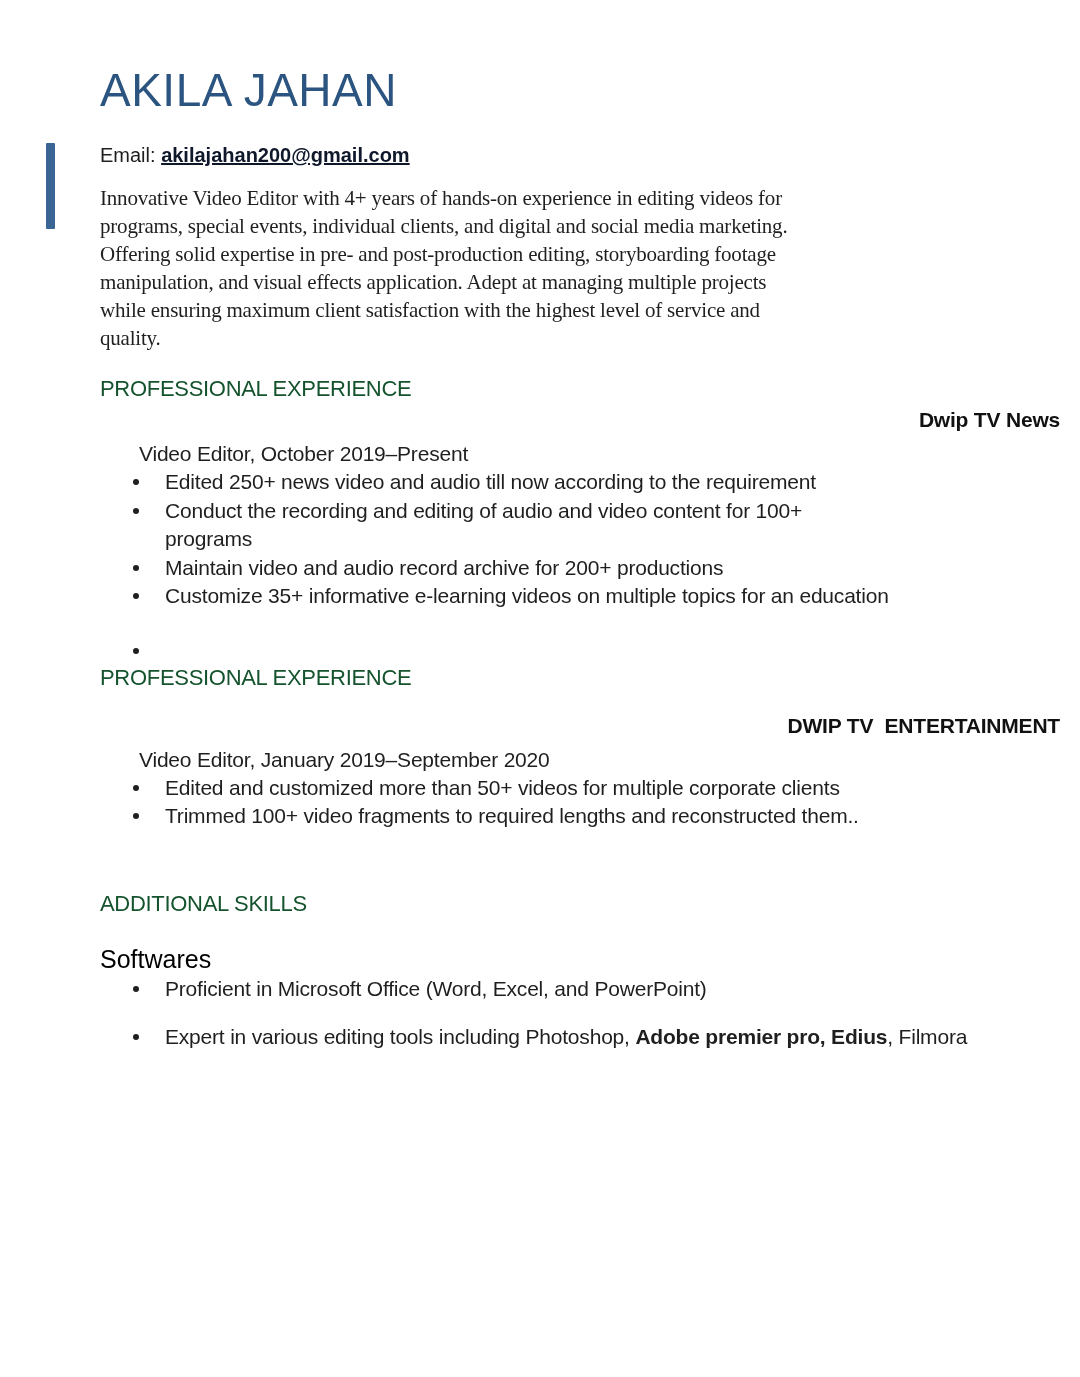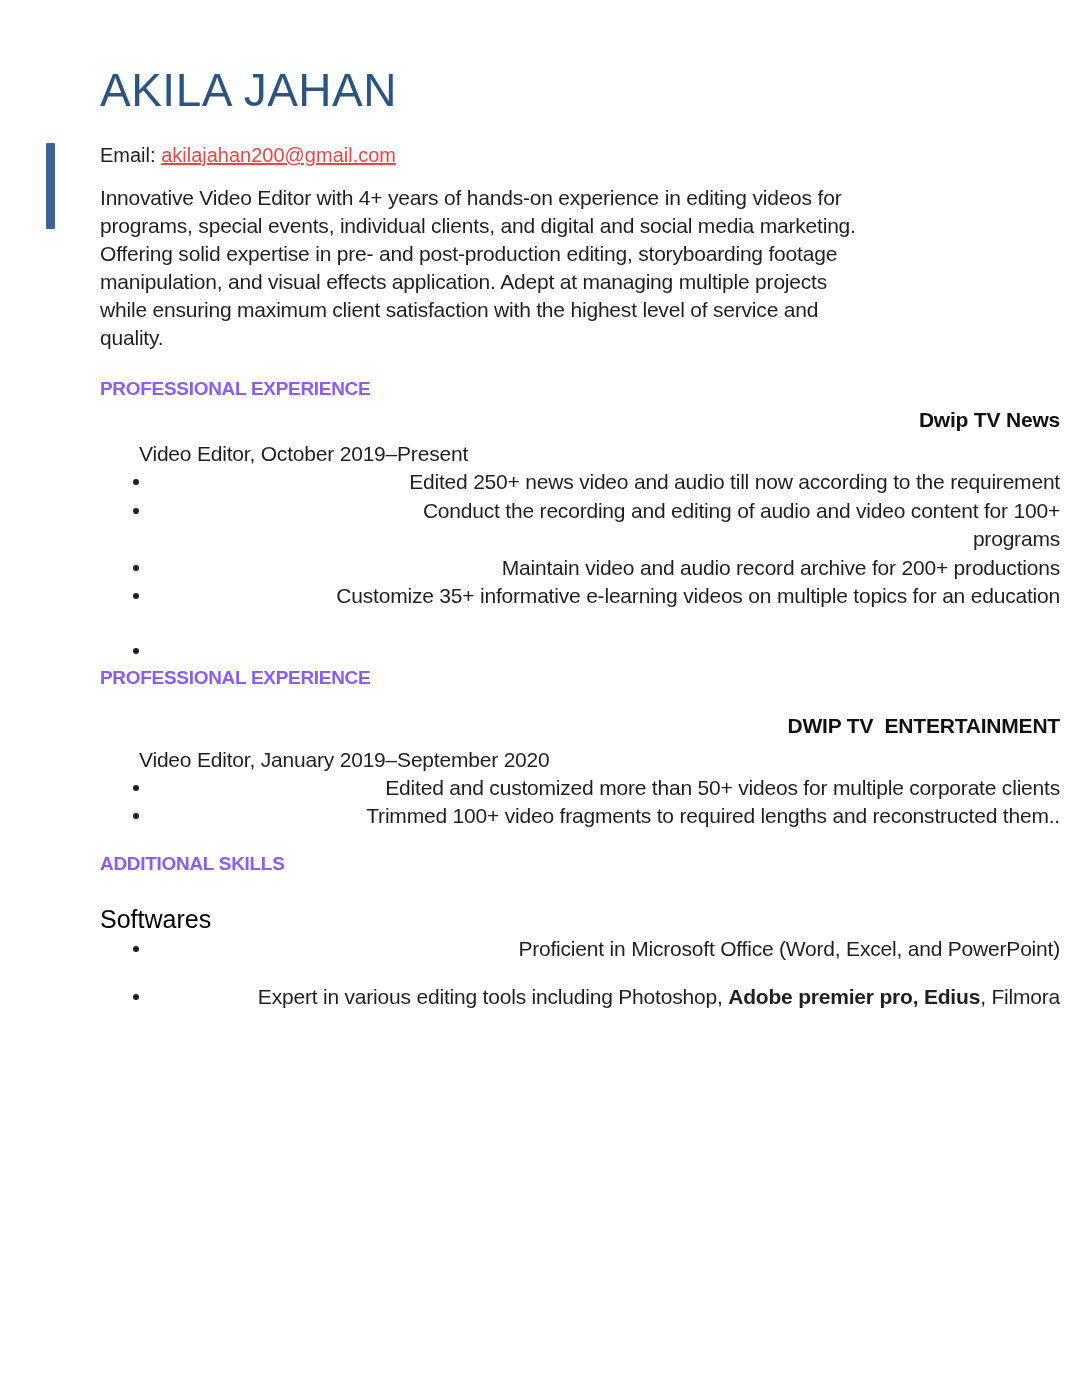--- a/index.html
+++ b/index.html
@@ -33,43 +33,45 @@
     letter-spacing: 0.5px;
     color: #2b5580;
   }
   .email-row {
     margin-top: 26px;
     font-size: 20px;
     line-height: 26px;
     color: #1f1f1f;
   }
   .email-row a {
-    color: #ef4444;
+    color: #0f172a;
     text-decoration: underline;
     cursor: pointer;
+    font-weight: bold;
   }
   .summary {
     margin-top: 16px;
     font-size: 21px;
     line-height: 28px;
     letter-spacing: -0.2px;
     max-width: 870px;
+    font-family: Liberation Serif, serif;
   }
   .preline { white-space: pre-line; }
   .prewrap { white-space: pre-wrap; }
   h2.section-heading {
-    font-size: 19px;
+    font-size: 22px;
     line-height: 26px;
-    font-weight: 700;
+    font-weight: 400;
     letter-spacing: -0.3px;
-    color: #8b5cf6;
+    color: #14532d;
   }
   .sec1-heading { margin-top: 24px; }
   .sec2-heading { margin-top: 0px; }
-  .sec3-heading { margin-top: 20px; }
+  .sec3-heading { margin-top: 60px; }
   h3.company {
     font-size: 21px;
     line-height: 26px;
     font-weight: 700;
     letter-spacing: -0.2px;
     color: #111111;
     text-align: right;
   }
   .sec1-company { margin-top: 5px; }
   .sec2-company { margin-top: 22px; }
@@ -85,21 +87,20 @@
     margin: 0;
     padding: 0;
     max-width: 960px;
   }
   ul.bullets li {
     position: relative;
     padding-left: 65px;
     font-size: 21px;
     line-height: 28.5px;
     letter-spacing: -0.2px;
-    text-align: right;
   }
   ul.bullets li::before {
     content: "";
     position: absolute;
     left: 33px;
     top: 11px;
     width: 6px;
     height: 6px;
     border-radius: 50%;
     background: #1f1f1f;

